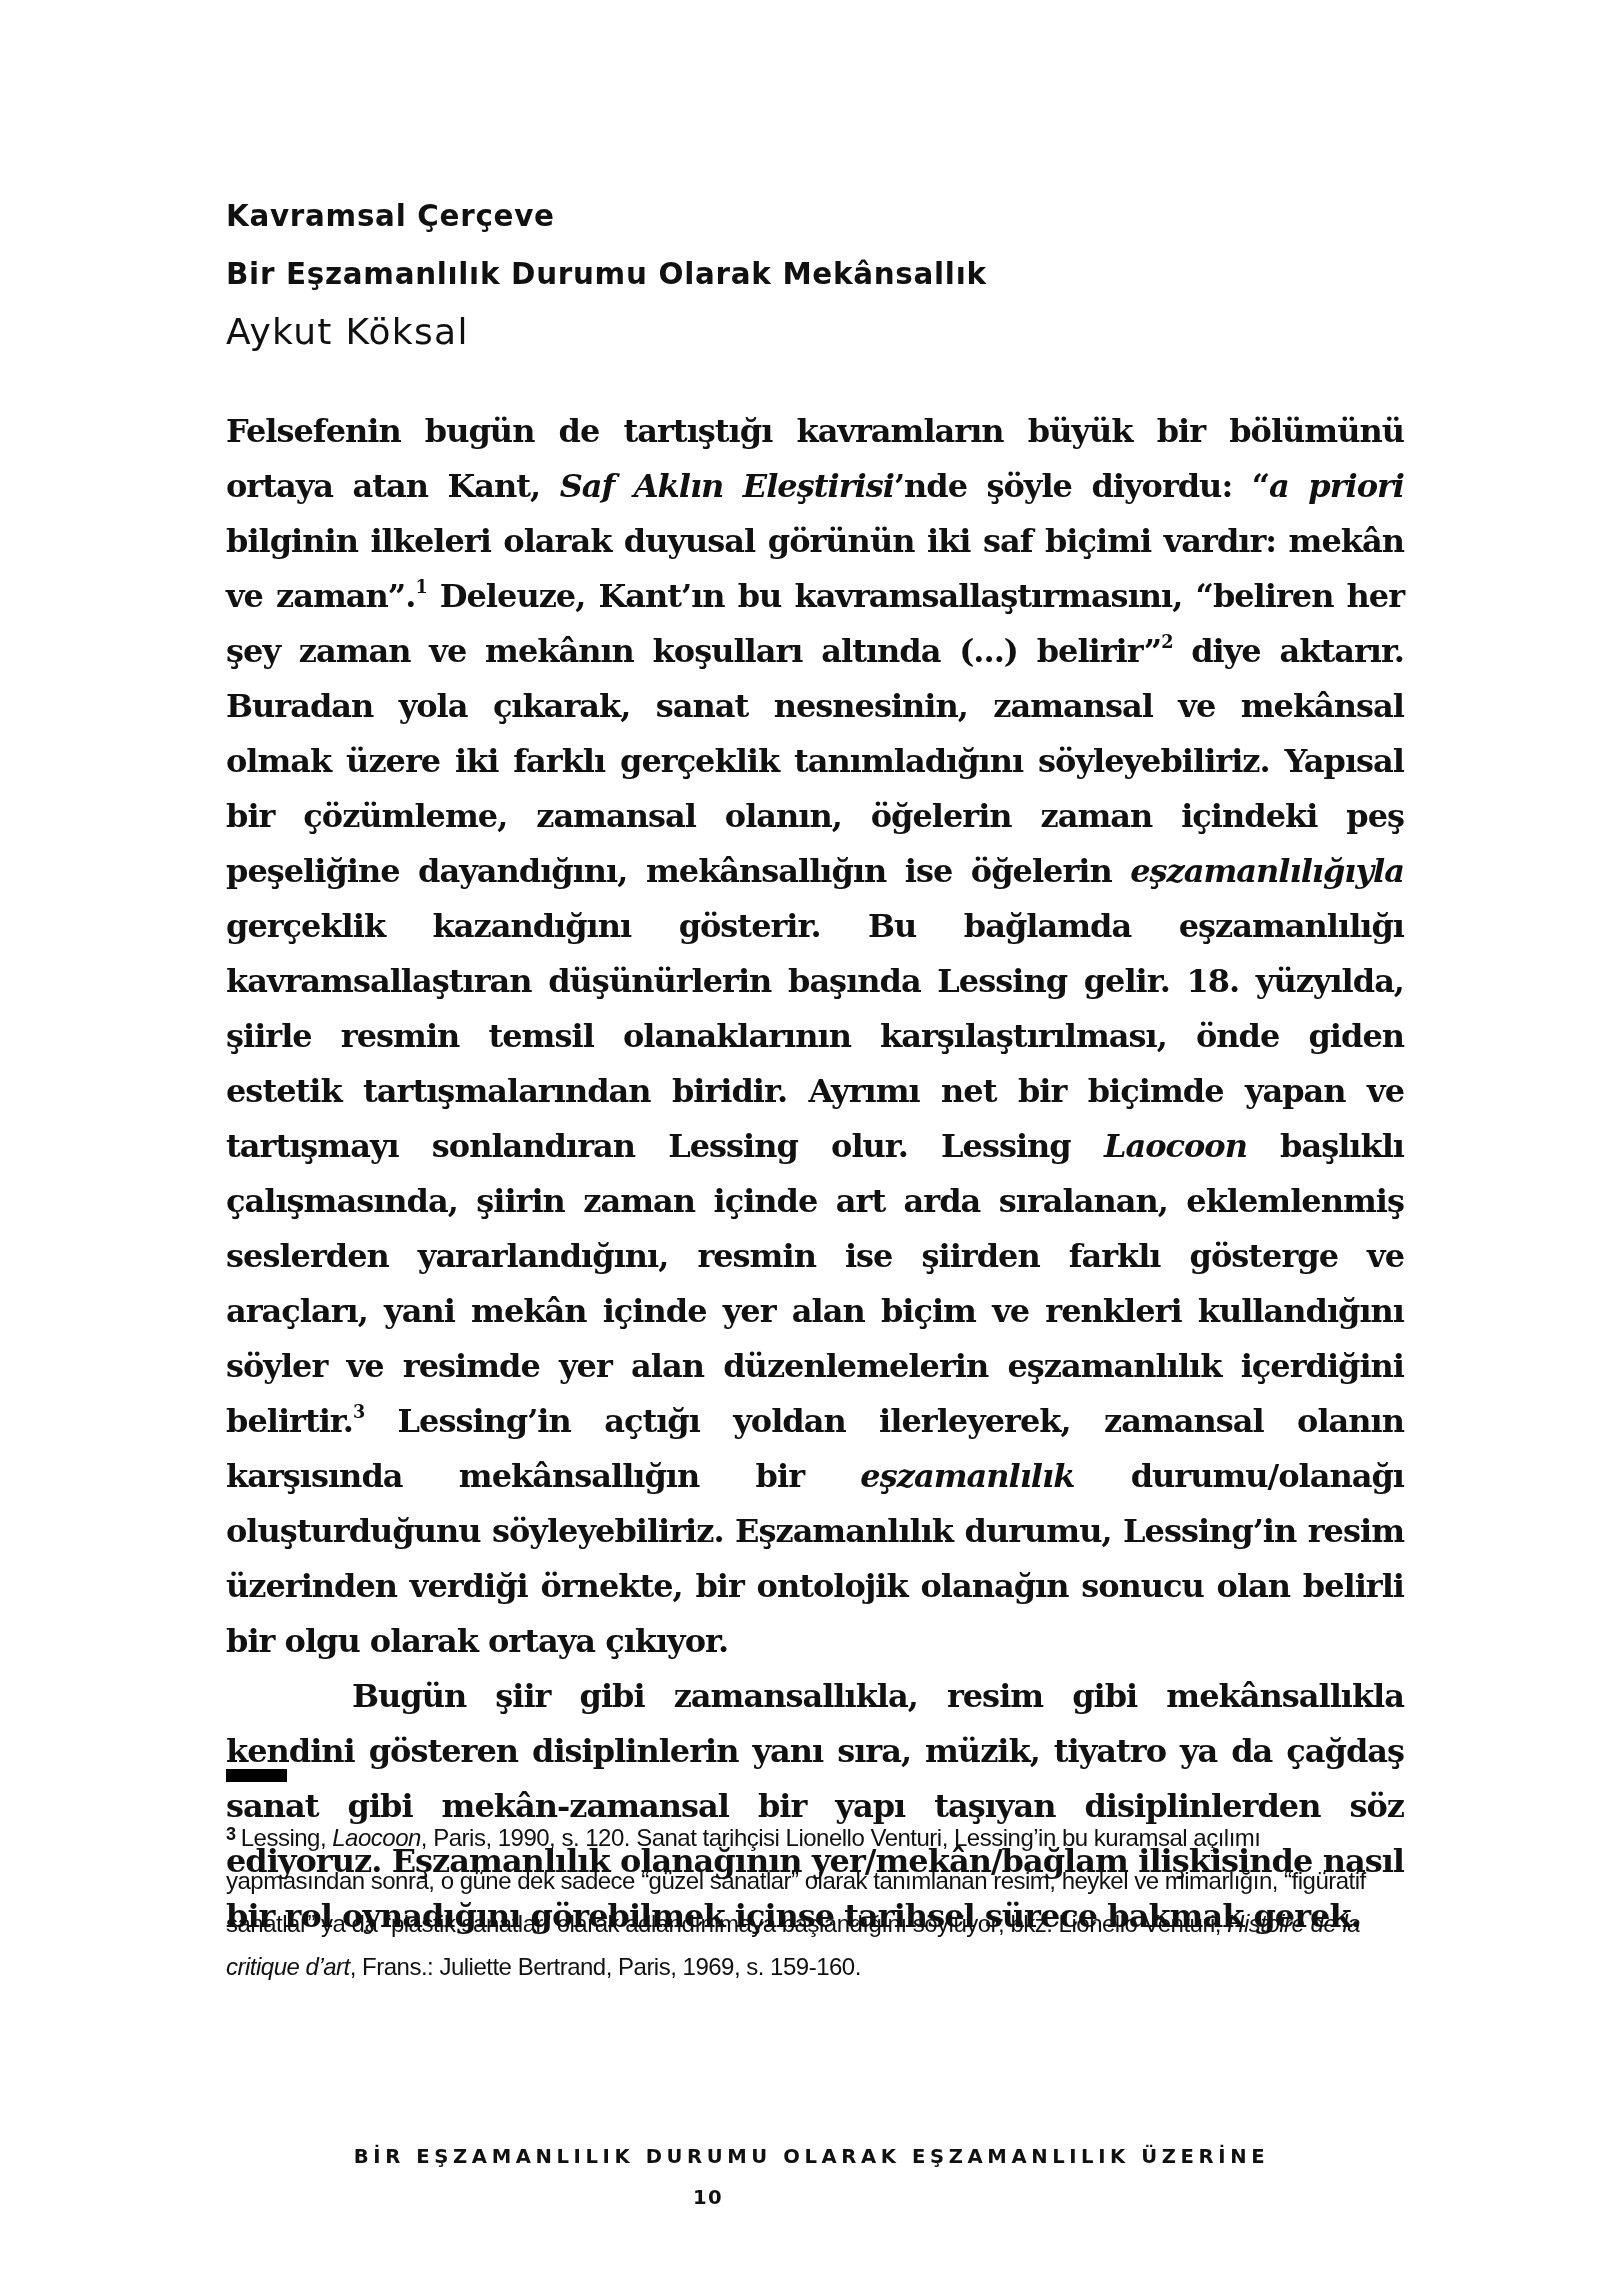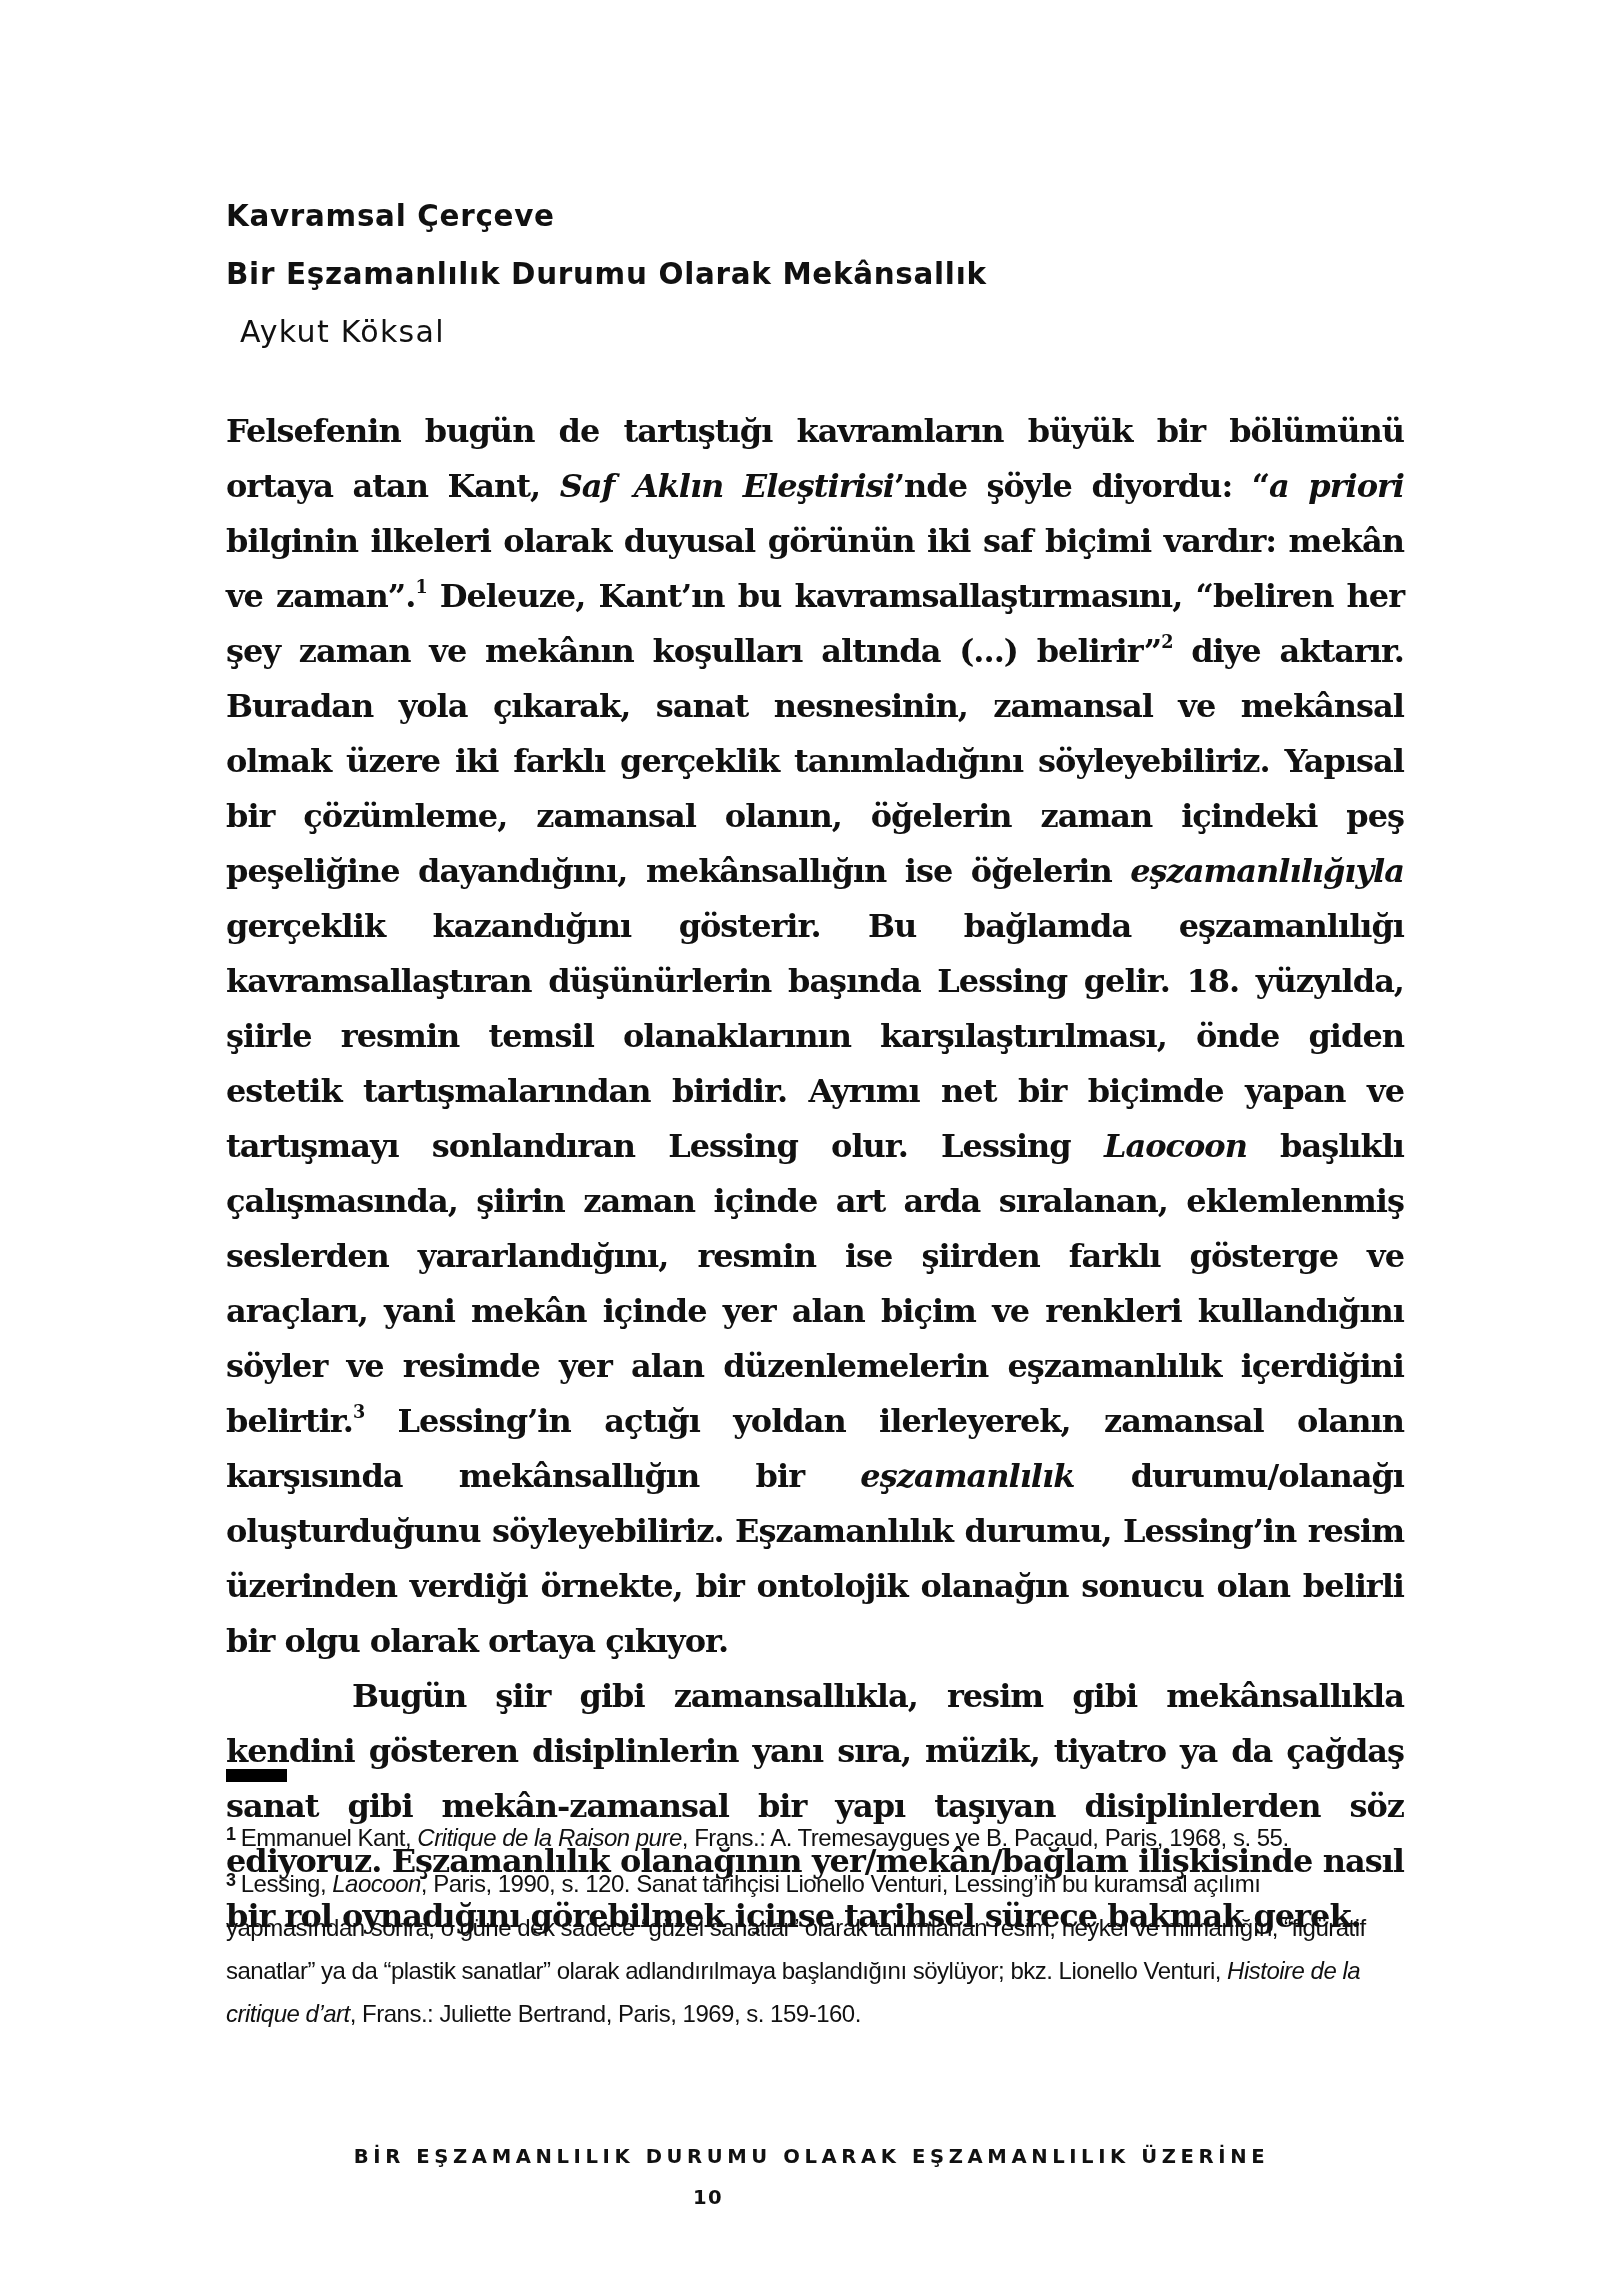--- a/index.html
+++ b/index.html
@@ -1,19 +1,19 @@
 <!DOCTYPE html>
 <html style="font-size:10.5px"><head>
 <meta charset="utf-8">
 <style>
   html, body { margin: 0; padding: 0; background: #ffffff; }
   body { width: 1623px; height: 2295px; position: relative; overflow: hidden; color: #111111; }
   .header { position: absolute; left: 226px; top: 187px; font-family: "DejaVu Sans", sans-serif; }
   .title { font-weight: bold; font-size: 29.4px; line-height: 58px; letter-spacing: 0.7px; }
-  .author { font-size: 30px; line-height: 58px; letter-spacing: 1.3px; font-weight: normal; margin-left: 14px; }
+  .author { font-size: 36px; line-height: 58px; letter-spacing: 1.3px; font-weight: normal; }
   .body-text { position: absolute; left: 226px; top: 404px; width: 1178px;
     font-family: "DejaVu Serif", serif; font-size: 32px; line-height: 55px;
     text-align: justify; letter-spacing: -1px; word-spacing: 0px; font-weight: bold; }
   .body-text p { margin: 0; }
   .body-text p.indent { text-indent: 126px; }
   .body-text em { font-style: italic; }
   sup { font-size: 0.55em; line-height: 0; vertical-align: 0.8em; }
   .fn-rule { position: absolute; left: 226px; top: 1769px; width: 61px; height: 13px; background: #000000; }
   .footnotes { position: absolute; left: 226px; top: 1813px; width: 1178px;
     font-family: "Liberation Sans", sans-serif; font-size: 24px; line-height: 43px; letter-spacing: -0.5px; }
@@ -34,19 +34,18 @@
 </div>
 
 <div class="body-text">
   <p><span>Felsefenin bugün de tartıştığı kavramların büyük bir bölümünü ortaya atan Kant, </span><em>Saf Aklın Eleştirisi</em><span>’nde şöyle diyordu: “</span><em>a priori</em><span> bilginin ilkeleri olarak duyusal görünün iki saf biçimi vardır: mekân ve zaman”.</span><sup>1</sup><span> Deleuze, Kant’ın bu kavramsallaştırmasını, “beliren her şey zaman ve mekânın koşulları altında (...) belirir”</span><sup>2</sup><span> diye aktarır. Buradan yola çıkarak, sanat nesnesinin, zamansal ve mekânsal olmak üzere iki farklı gerçeklik tanımladığını söyleyebiliriz. Yapısal bir çözümleme, zamansal olanın, öğelerin zaman içindeki peş peşeliğine dayandığını, mekânsallığın ise öğelerin </span><em>eşzamanlılığıyla</em><span> gerçeklik kazandığını gösterir. Bu bağlamda eşzamanlılığı kavramsallaştıran düşünürlerin başında Lessing gelir. 18. yüzyılda, şiirle resmin temsil olanaklarının karşılaştırılması, önde giden estetik tartışmalarından biridir. Ayrımı net bir biçimde yapan ve tartışmayı sonlandıran Lessing olur. Lessing </span><em>Laocoon</em><span> başlıklı çalışmasında, şiirin zaman içinde art arda sıralanan, eklemlenmiş seslerden yararlandığını, resmin ise şiirden farklı gösterge ve araçları, yani mekân içinde yer alan biçim ve renkleri kullandığını söyler ve resimde yer alan düzenlemelerin eşzamanlılık içerdiğini belirtir.</span><sup>3</sup><span> Lessing’in açtığı yoldan ilerleyerek, zamansal olanın karşısında mekânsallığın bir </span><em>eşzamanlılık</em><span> durumu/olanağı oluşturduğunu söyleyebiliriz. Eşzamanlılık durumu, Lessing’in resim üzerinden verdiği örnekte, bir ontolojik olanağın sonucu olan belirli bir olgu olarak ortaya çıkıyor.</span></p>
   <p class="indent">Bugün şiir gibi zamansallıkla, resim gibi mekânsallıkla kendini gösteren disiplinlerin yanı sıra, müzik, tiyatro ya da çağdaş sanat gibi mekân-zamansal bir yapı taşıyan disiplinlerden söz ediyoruz. Eşzamanlılık olanağının yer/mekân/bağlam ilişkisinde nasıl bir rol oynadığını görebilmek içinse tarihsel sürece bakmak gerek.</p>
 </div>
 
 <div class="fn-rule"></div>
 
 <div class="footnotes">
-  <p><span class="fn-num">1</span><span>Emmanuel Kant, </span><em>Critique de la Raison pure</em><span>, Frans.: A. Tremesaygues ve B. Pacaud, Paris, 1968, s. 55.</span></p>
   <p><span class="fn-num">3</span><span>Lessing, </span><em>Laocoon</em><span>, Paris, 1990, s. 120. Sanat tarihçisi Lionello Venturi, Lessing’in bu kuramsal açılımı yapmasından sonra, o güne dek sadece “güzel sanatlar” olarak tanımlanan resim, heykel ve mimarlığın, “figüratif sanatlar” ya da “plastik sanatlar” olarak adlandırılmaya başlandığını söylüyor; bkz. Lionello Venturi, </span><em>Histoire de la critique d’art</em><span>, Frans.: Juliette Bertrand, Paris, 1969, s. 159-160.</span></p>
 </div>
 
 <div class="running-head">BİR EŞZAMANLILIK DURUMU OLARAK EŞZAMANLILIK ÜZERİNE</div>
 <div class="page-number">10</div>
 
 
 </body></html>

